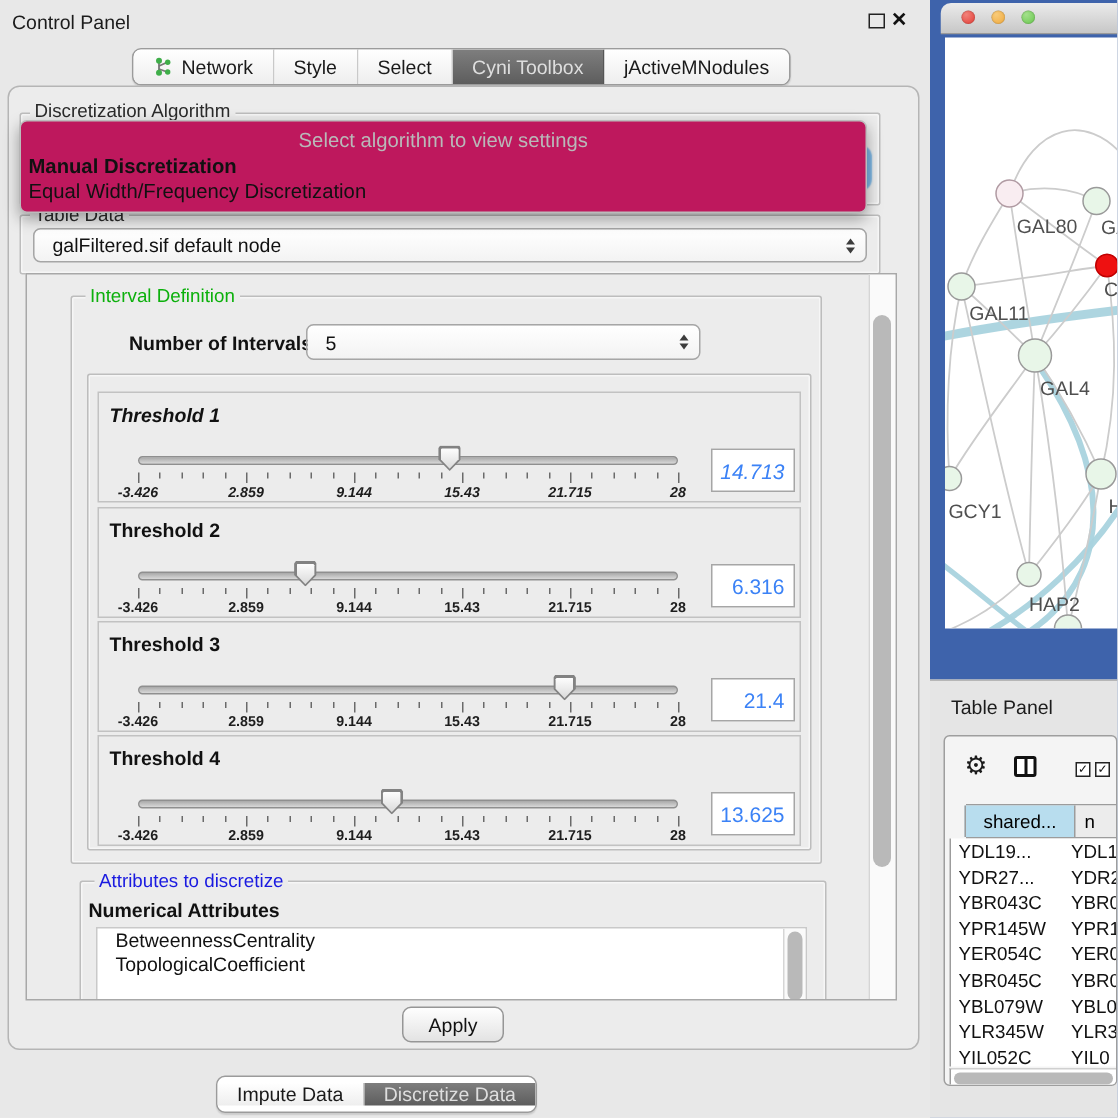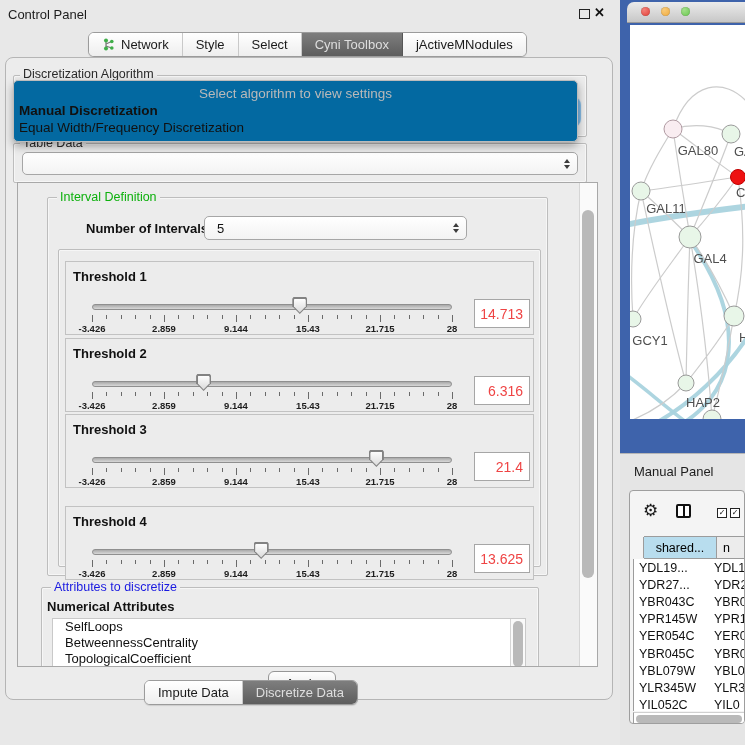--- a/index.html
+++ b/index.html
@@ -17,41 +17,41 @@
   #cp-titlebar{position:absolute;left:0;top:0;width:620px;height:28px;}
   #cp-title{position:absolute;left:8px;top:7px;font-size:13px;color:#1c1c1c;}
   #float-btn{position:absolute;left:579px;top:9px;width:9px;height:8px;border:1.5px solid #222;background:transparent;}
   #close-btn{position:absolute;left:594px;top:5px;font-size:13px;font-weight:bold;color:#111;}
 
   .seg{position:absolute;display:flex;height:23px;border:1px solid #9b9b9b;border-radius:6px;overflow:hidden;background:#fff;box-shadow:0 1px 1px rgba(0,0,0,0.12);}
   .seg .s{display:flex;align-items:center;justify-content:center;font-size:13px;color:#1a1a1a;padding:0 13px;background:linear-gradient(#ffffff,#eeeeee);border-right:1px solid #c9c9c9;white-space:nowrap;}
   .seg .s:last-child{border-right:none;}
   .seg .s.sel{background:linear-gradient(#7e7e7e,#5d5d5d);color:#dedede;border-right-color:#565656;}
   #top-tabs{left:88px;top:32px;}
-  #bottom-tabs{left:144px;top:680px;}
+  #bottom-tabs{left:144px;top:717px;align-items:center;}
 
   #net-icon{width:13px;height:13px;margin-right:6px;}
 
   #content-panel{position:absolute;left:5px;top:57px;width:608px;height:643px;background:#ececec;border:1px solid #b5b5b5;border-radius:8px;box-sizing:border-box;}
 
   .group{position:absolute;border:1px solid #bdbdbd;border-radius:2px;box-shadow:inset 0 0 0 1px #f6f6f6;}
   .gtitle{position:absolute;font-size:12.5px;background:#ececec;padding:0 3px;white-space:nowrap;line-height:13px;}
   .gtitle.green{color:var(--group-title-green);}
   .gtitle.blue{color:var(--group-title-blue);}
   .gtitle.dark{color:#2a2a2a;}
 
   .combo{position:absolute;background:linear-gradient(#ffffff,#f3f3f3);border:1px solid #a6a6a6;border-radius:5px;box-sizing:border-box;font-size:13px;color:#111;display:flex;align-items:center;}
   .combo .cv{padding-left:12px;white-space:nowrap;overflow:hidden;}
   .spin{position:absolute;right:7px;top:50%;transform:translateY(-50%);display:flex;flex-direction:column;gap:2px;}
   .spin .up{width:0;height:0;border-left:3.5px solid transparent;border-right:3.5px solid transparent;border-bottom:4.5px solid #3c3c3c;}
   .spin .dn{width:0;height:0;border-left:3.5px solid transparent;border-right:3.5px solid transparent;border-top:4.5px solid #3c3c3c;}
   .combo.focusring{box-shadow:0 0 1px 3px var(--focus-ring);}
 
   
-  #algo-popup{position:absolute;left:13px;top:80px;width:565px;height:62px;background:#0369a1;border:1px solid #bcbcbc;border-radius:5px;box-shadow:0 4px 10px rgba(0,0,0,0.35);z-index:50;box-sizing:border-box;}
+  #algo-popup{position:absolute;left:13px;top:80px;width:565px;height:62px;background:#be185d;border:1px solid #bcbcbc;border-radius:5px;box-shadow:0 4px 10px rgba(0,0,0,0.35);z-index:50;box-sizing:border-box;}
   #algo-hint{position:absolute;left:0;right:0;top:5px;text-align:center;color:#b9b9b9;font-size:13.5px;}
   .popt{position:absolute;left:4px;right:4px;height:16px;font-size:13.5px;color:#111;padding-left:1px;white-space:nowrap;}
   .popt.bold{font-weight:bold;}
 
   
   #scrollpane{position:absolute;left:17px;top:182px;width:581px;height:485px;border:1px solid #a8a8a8;box-sizing:border-box;overflow:hidden;background:#ececec;}
   .vsb-track{position:absolute;right:0;top:0;width:17px;height:100%;background:#fafafa;border-left:1px solid #d5d5d5;}
   .vsb-thumb{position:absolute;border-radius:7px;background:var(--scroll-thumb);}
 
   
@@ -59,21 +59,21 @@
   .ttitle{position:absolute;left:7px;top:7px;font-size:13px;font-weight:bold;color:#111;}
   .slider{position:absolute;left:26px;top:34px;width:360px;height:38px;}
   .track{position:absolute;left:0;right:0;top:8px;height:4px;border:1px solid #8f8f8f;border-radius:3px;background:linear-gradient(#a9a9a9,#d8d8d8);}
   .thumb{position:absolute;top:1px;width:15px;height:17px;margin-left:-7.5px;clip-path:polygon(8% 0,92% 0,100% 10%,100% 55%,50% 100%,0 55%,0 10%);background:#828282;}
   .thumb::after{content:"";position:absolute;inset:1.5px;clip-path:polygon(8% 0,92% 0,100% 10%,100% 55%,50% 100%,0 55%,0 10%);background:linear-gradient(#fdfdfd,#d9d9d9);}
   .ticks{position:absolute;left:0;width:100%;top:19px;height:8px;}
   .tick{position:absolute;top:0;width:1px;height:4px;background:#6a6a6a;}
   .tick.major{height:7px;}
   .tick-labels{position:absolute;left:0;width:100%;top:27px;height:12px;}
   .tick-label{position:absolute;transform:translateX(-50%);font-size:9.5px;font-weight:bold;color:#1d1d1d;white-space:nowrap;}
-  .tvalue{position:absolute;left:408px;top:37px;width:56px;height:29px;background:#fff;border:1px solid #a6a6a6;font-size:14px;color:#ef4444;text-align:right;line-height:29px;padding-right:6px;box-sizing:border-box;}
+  .tvalue{position:absolute;left:408px;top:37px;width:56px;height:29px;background:#fff;border:1px solid #a6a6a6;font-size:14px;color:#3b82f6;text-align:right;line-height:29px;padding-right:6px;box-sizing:border-box;}
 
   
   #attr-list{position:absolute;left:10px;top:30px;width:474px;height:62px;background:#fff;border:1px solid #c9c9c9;box-sizing:border-box;overflow:hidden;}
   .attr-item{font-size:13px;color:#111;line-height:16px;padding-left:12px;white-space:nowrap;}
 
   
   #apply-btn{position:absolute;left:268px;top:671px;width:66px;height:22px;border:1px solid #969696;border-radius:6px;background:linear-gradient(#fefefe,#e3e3e3);font-size:13px;color:#111;display:flex;align-items:center;justify-content:center;}
 
   
   #right-panel{position:absolute;left:620px;top:0;width:125px;height:745px;background:var(--desktop-blue);}
@@ -159,20 +159,21 @@
 
     <div id="algo-popup">
       <div id="algo-hint">Select algorithm to view settings</div>
       <div class="popt bold" style="top:22px;">Manual Discretization</div>
       <div class="popt" style="top:39px;">Equal Width/Frequency Discretization</div>
     </div>
 
     <div class="group" style="left:13px;top:143px;width:572px;height:38px;"></div>
     <div class="gtitle dark" style="left:20px;top:137px;">Table Data</div>
     <div class="combo" style="left:22px;top:152px;width:556px;height:23px;">
+      <span class="cv">galFiltered.sif default node</span>
       <span class="spin">
           <span class="up"></span>
           <span class="dn"></span>
         </span>
     </div>
 
     <div id="scrollpane">
 
       <div class="group" style="left:29px;top:14px;width:499px;height:377px;">
         <div class="gtitle green" style="left:9px;top:-7px;">Interval Definition</div>
@@ -181,21 +182,21 @@
         <div class="combo" style="left:156px;top:18px;width:263px;height:24px;">
           <span class="cv">5</span>
           <span class="spin">
               <span class="up"></span>
               <span class="dn"></span>
             </span>
         </div>
 
         <div class="group" style="left:10px;top:51px;width:481px;height:316px;">
 
-          <div class="tpanel" style="top:11px;">
+          <div class="tpanel" style="top:11px;font-style:italic;">
             <div class="ttitle">Threshold 1</div>
             <div class="slider">
               <div class="track"></div>
               <div class="thumb" style="left: 57.7197%;"></div>
               <div class="ticks">
                   <div class="tick major" style="left: 0%;"></div>
                   <div class="tick" style="left: 4%;"></div>
                   <div class="tick" style="left: 8%;"></div>
                   <div class="tick" style="left: 12%;"></div>
                   <div class="tick" style="left: 16%;"></div>
@@ -316,21 +317,21 @@
                   <div class="tick-label" style="left: 20%;">2.859</div>
                   <div class="tick-label" style="left: 40%;">9.144</div>
                   <div class="tick-label" style="left: 60%;">15.43</div>
                   <div class="tick-label" style="left: 80%;">21.715</div>
                   <div class="tick-label" style="left: 100%;">28</div>
                 </div>
             </div>
             <div class="tvalue">21.4</div>
           </div>
 
-          <div class="tpanel" style="top:256px;">
+          <div class="tpanel" style="top:240px;">
             <div class="ttitle">Threshold 4</div>
             <div class="slider">
               <div class="track"></div>
               <div class="thumb" style="left: 46.9993%;"></div>
               <div class="ticks">
                   <div class="tick major" style="left: 0%;"></div>
                   <div class="tick" style="left: 4%;"></div>
                   <div class="tick" style="left: 8%;"></div>
                   <div class="tick" style="left: 12%;"></div>
                   <div class="tick" style="left: 16%;"></div>
@@ -363,26 +364,25 @@
                   <div class="tick-label" style="left: 60%;">15.43</div>
                   <div class="tick-label" style="left: 80%;">21.715</div>
                   <div class="tick-label" style="left: 100%;">28</div>
                 </div>
             </div>
             <div class="tvalue">13.625</div>
           </div>
         </div>
       </div>
 
-      <div class="group" style="left:23px;top:404px;width:496px;height:95px;">
+      <div class="group" style="left:35px;top:404px;width:496px;height:95px;">
         <div class="gtitle blue" style="left:9px;top:-7px;">Attributes to discretize</div>
         <div class="abs" style="left:5px;top:11px;font-size:13px;font-weight:bold;color:#111;">Numerical Attributes</div>
         <div id="attr-list">
           <div id="attr-items">
-              <div class="attr-item">SelfLoops</div>
               <div class="attr-item">BetweennessCentrality</div>
               <div class="attr-item">TopologicalCoefficient</div>
             </div>
           <div class="vsb-track" style="width:14px;">
             <div class="vsb-thumb" style="left:1.5px;top:2px;width:10px;height:46px;"></div>
           </div>
         </div>
       </div>
 
       <div class="vsb-track">
@@ -455,21 +455,21 @@
             <circle cx="104" cy="291" r="10" fill="#e8f6e8" stroke="#9a9a9a" stroke-width="1"></circle>
             <text x="109" y="317" text-anchor="start" class="nlabel">H</text>
             <circle cx="56" cy="358" r="8" fill="#e8f6e8" stroke="#9a9a9a" stroke-width="1"></circle>
             <text x="73" y="382" text-anchor="middle" class="nlabel">HAP2</text>
             <circle cx="82" cy="394" r="9" fill="#e8f6e8" stroke="#9a9a9a" stroke-width="1"></circle>
           </g>
       </svg>
     </div>
 
     <div id="table-panel">
-      <div id="tp-title">Manual Panel</div>
+      <div id="tp-title">Table Panel</div>
 
       <div id="tp-window">
         <div id="tp-toolbar">
           <div id="gear-ic">⚙</div>
           <div id="split-ic"></div>
           <div class="chk" style="left:87px;">✓</div>
           <div class="chk" style="left:100px;">✓</div>
         </div>
 
         <div id="tp-header">

